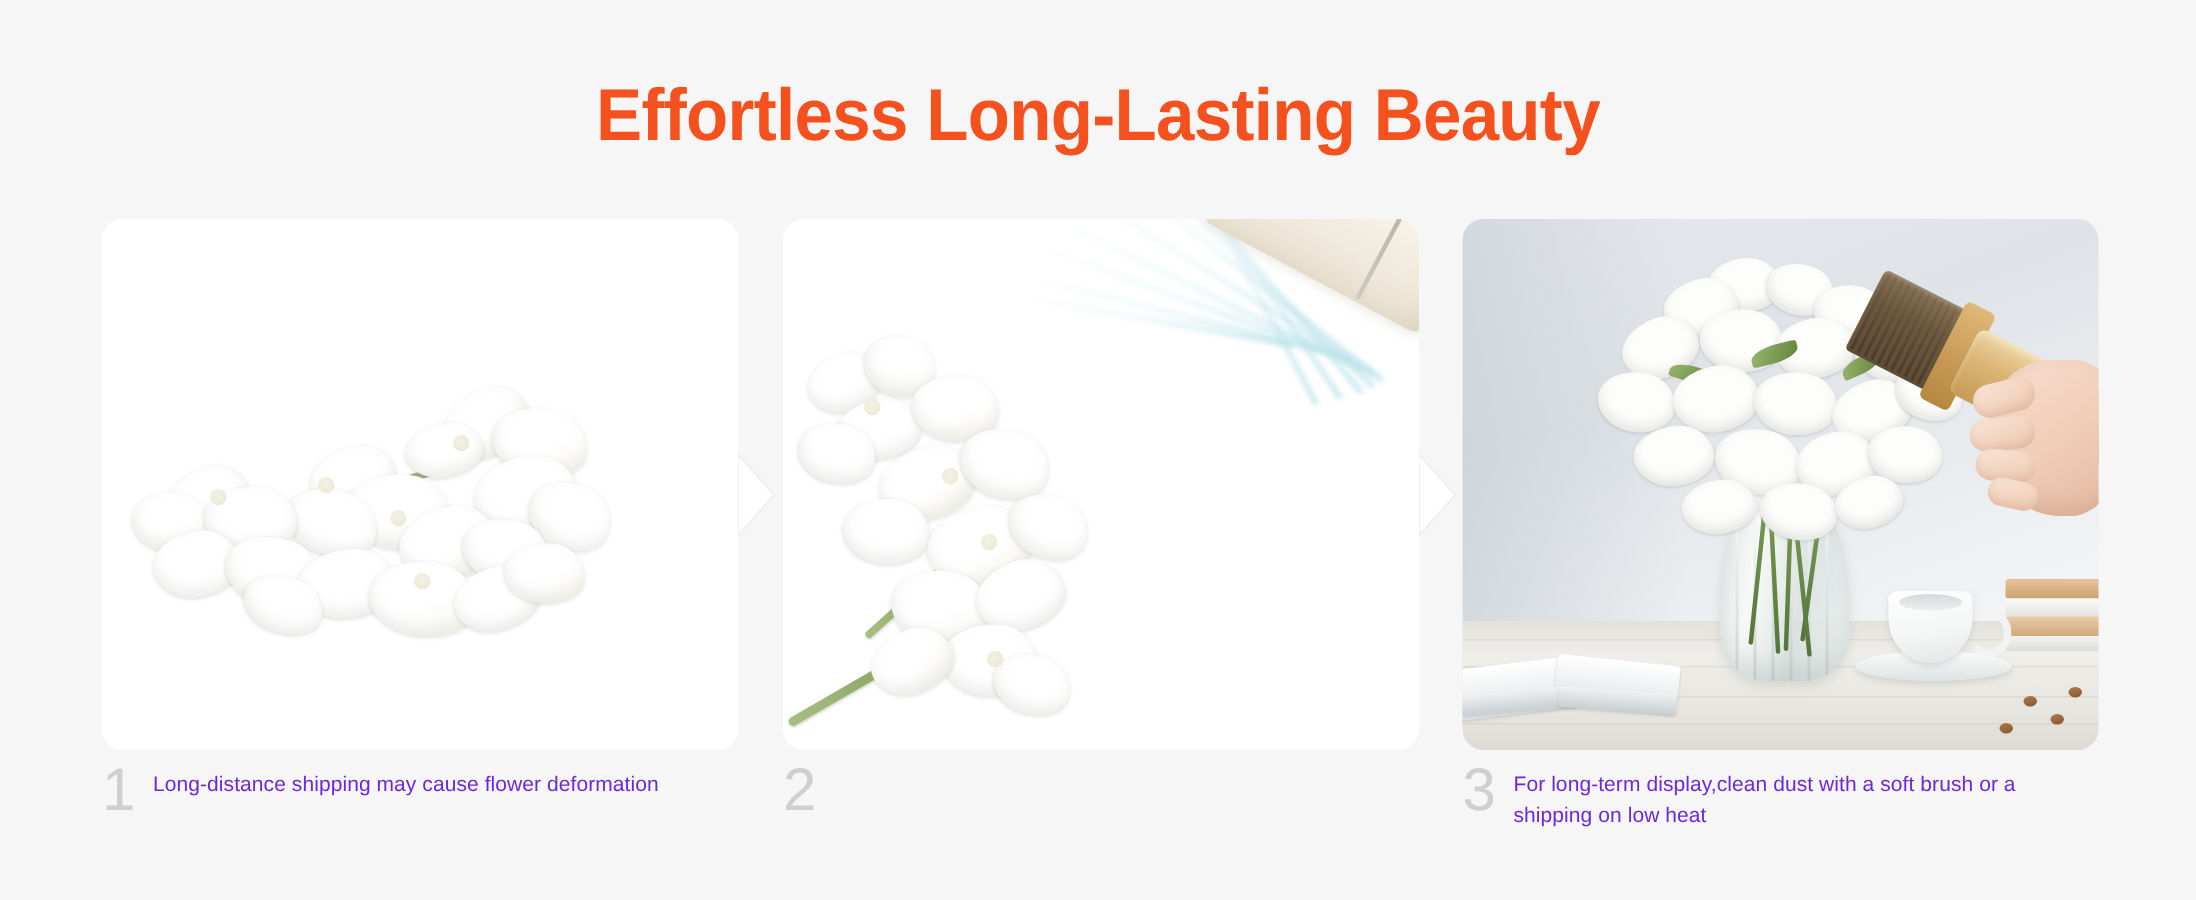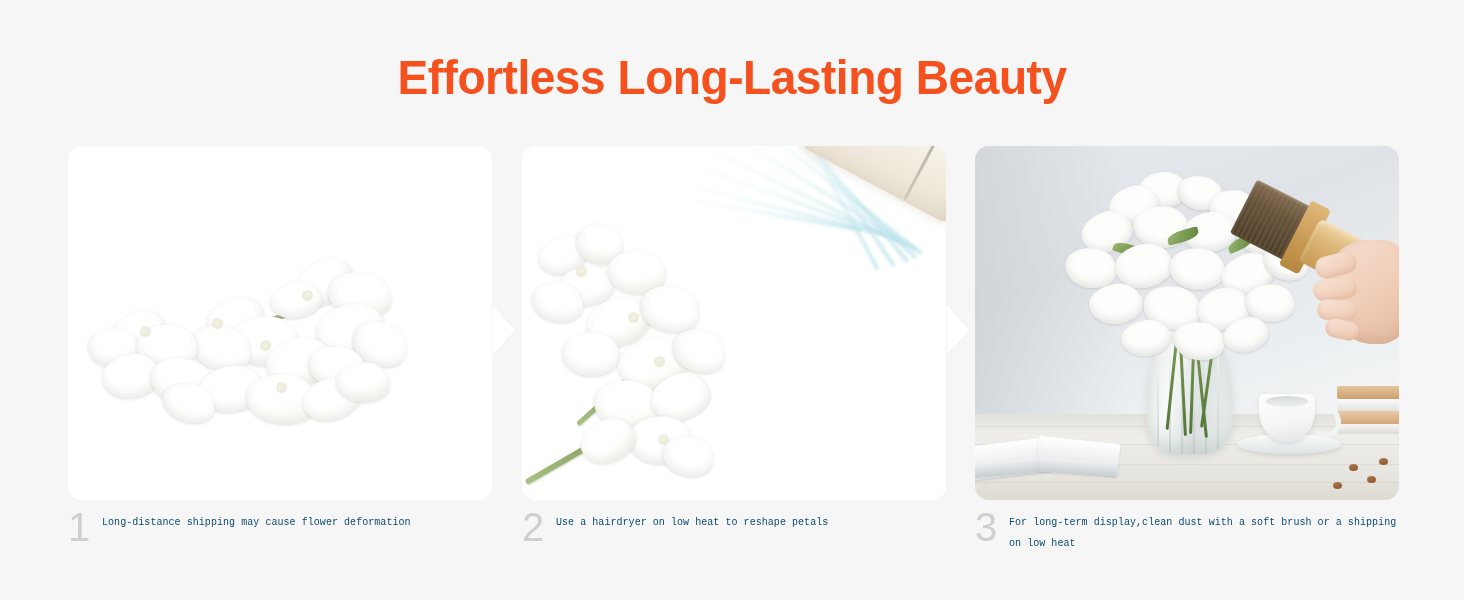--- a/index.html
+++ b/index.html
@@ -90,25 +90,24 @@
     width: 34px;
     font-size: 40px;
     line-height: 40px;
     font-weight: 300;
     color: #cfcfcf;
     text-align: left;
     margin-top: -5px;
   }
   .caption-text {
     flex: 1 1 auto;
-    font-size: 10px;
+    font-size: 14px;
     line-height: 21px;
-    color: #0c4a6e;
+    color: #6d28d9;
     letter-spacing: 0.05px;
-    font-family: Liberation Mono, monospace;
   }
 
   
   .p1 { position: absolute; inset: 0; background: #fff; }
   .bunch1 {
     position: absolute;
     left: 12px;
     top: 96px;
     width: 330px;
     height: 190px;
@@ -470,21 +469,20 @@
       </div>
 
       <div class="chevron">
         <svg width="26" height="56" viewBox="0 0 26 56">
           <path d="M0 0 L24 27 L0 54 Z" fill="#ffffff" stroke="#ededed" stroke-width="1"></path>
         </svg>
       </div>
 
       <div class="caption">
         <div class="step-num">2</div>
-        <div class="caption-text">Use a hairdryer on low heat to reshape petals</div>
       </div>
     </div>
 
     <div class="step step-3">
       <div class="panel panel-photo">
         <div class="p3">
 
           <div class="wall"></div>
           <div class="wall-shade"></div>
 

